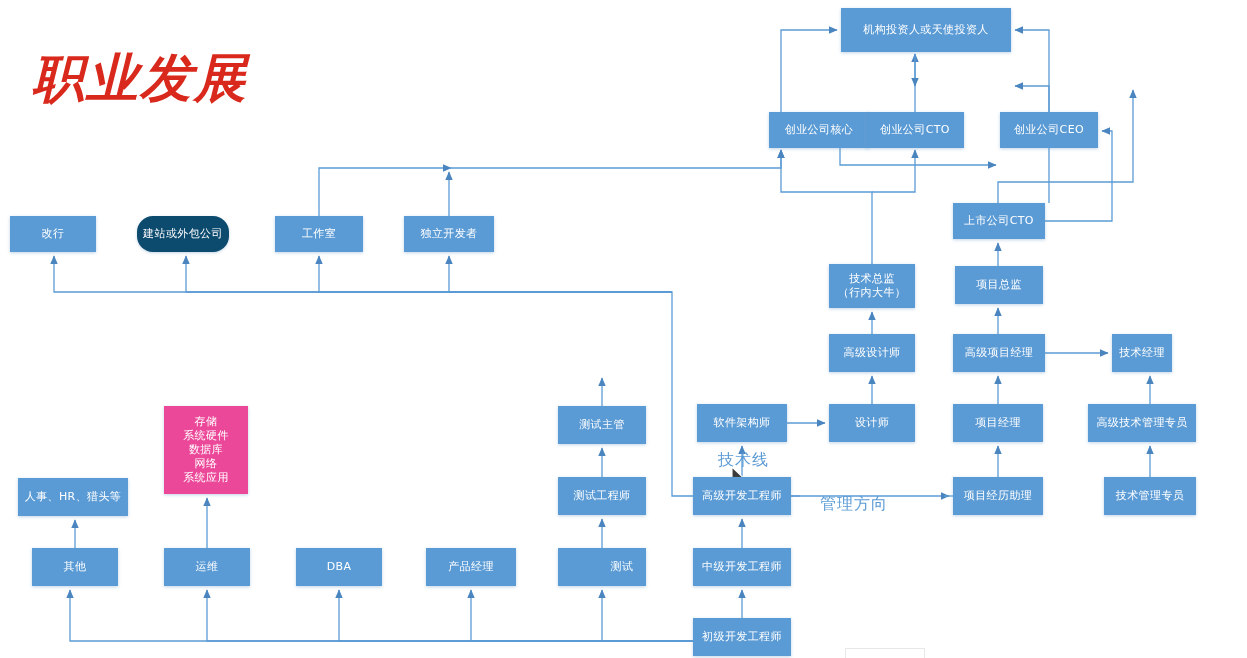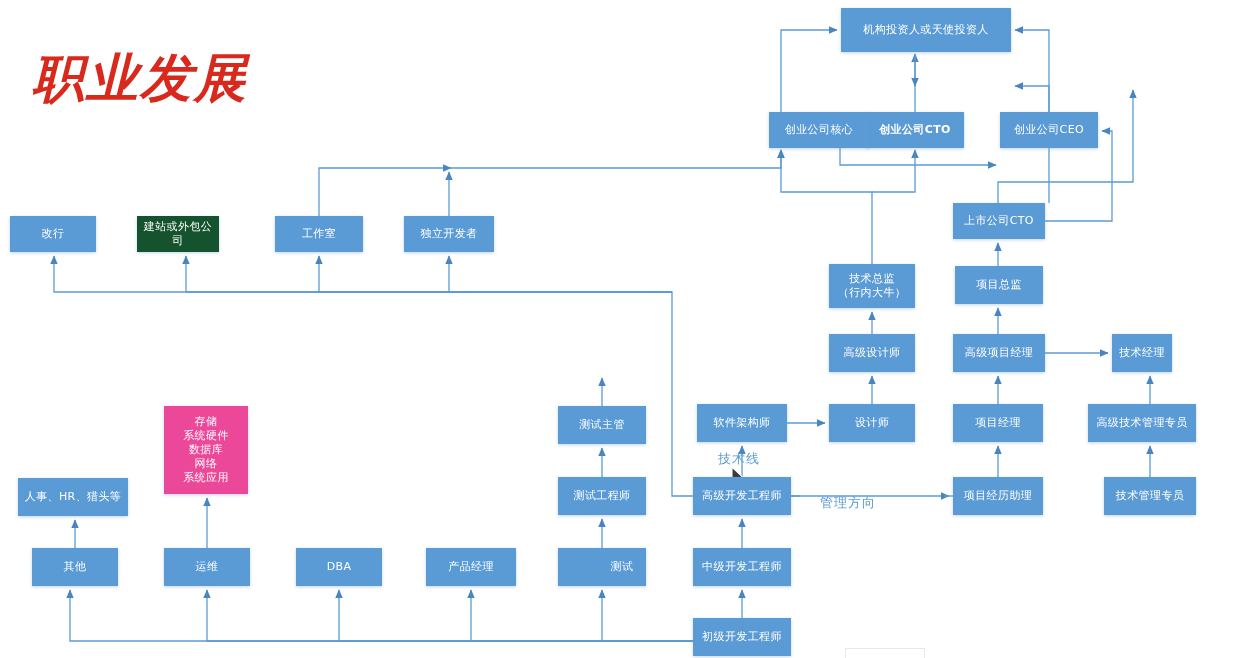--- a/index.html
+++ b/index.html
@@ -31,21 +31,21 @@
     color:#d9291c;
     font-size:52px;
     font-weight:bold;
     letter-spacing:2px;
     line-height:1;
     font-style:italic;
   }
   .edge-label{
     position:absolute;
     color:#5b9bd5;
-    font-size:13px;
+    font-size:16px;
     letter-spacing:1px;
     white-space:nowrap;
   }
   .ghost-box{
     position:absolute;
     border:1px solid #e8e8ea;
     background:#fff;
     box-sizing:border-box;
   }
   .cursor{position:absolute;pointer-events:none;}
@@ -135,25 +135,25 @@
   <div class="edge-label" style="left: 820px; top: 494px; color: rgb(91, 155, 213);">管理方向</div>
 
   <div class="ghost-box" style="left:845px;top:648px;width:80px;height:20px;"></div>
 
   <svg class="cursor" style="left:731px;top:466px;" width="18" height="26" viewBox="0 0 18 26" xmlns="http://www.w3.org/2000/svg">
     <path d="M1,1 L1,19 L5.4,14.8 L8.4,21.6 L11.4,20.3 L8.5,13.7 L14.2,13.5 Z" fill="#3a3a3a" stroke="#ffffff" stroke-width="1.1"></path>
   </svg>
 
 <div class="node" style="left: 841px; top: 8px; width: 170px; height: 44px; background: rgb(91, 155, 213);">机构投资人或天使投资人</div>
     <div class="node" style="left: 731px; top: 112px; width: 100px; height: 36px; background: rgb(91, 155, 213); margin-left: 38px;">创业公司核心</div>
-    <div class="node" style="left: 866px; top: 112px; width: 98px; height: 36px; background: rgb(91, 155, 213); font-weight: bold;">创业公司CTO</div>
+    <div class="node" style="left: 866px; top: 112px; width: 98px; height: 36px; background: rgb(91, 155, 213);">创业公司CTO</div>
     <div class="node" style="left: 1000px; top: 112px; width: 98px; height: 36px; background: rgb(91, 155, 213);">创业公司CEO</div>
     <div class="node" style="left: 953px; top: 203px; width: 92px; height: 36px; background: rgb(91, 155, 213);">上市公司CTO</div>
     <div class="node" style="left: 10px; top: 216px; width: 86px; height: 36px; background: rgb(91, 155, 213);">改行</div>
-    <div class="node" style="left: 137px; top: 216px; width: 82px; height: 36px; background: #14532d;">建站或外包公司</div>
+    <div class="node" style="left: 137px; top: 216px; width: 92px; height: 36px; background: #0c4a6e; border-radius: 16px;">建站或外包公司</div>
     <div class="node" style="left: 275px; top: 216px; width: 88px; height: 36px; background: rgb(91, 155, 213);">工作室</div>
     <div class="node" style="left: 404px; top: 216px; width: 90px; height: 36px; background: rgb(91, 155, 213);">独立开发者</div>
     <div class="node" style="left: 829px; top: 264px; width: 86px; height: 44px; background: rgb(91, 155, 213);">技术总监
 （行内大牛）</div>
     <div class="node" style="left: 955px; top: 266px; width: 88px; height: 38px; background: rgb(91, 155, 213);">项目总监</div>
     <div class="node" style="left: 829px; top: 334px; width: 86px; height: 38px; background: rgb(91, 155, 213);">高级设计师</div>
     <div class="node" style="left: 953px; top: 334px; width: 92px; height: 38px; background: rgb(91, 155, 213);">高级项目经理</div>
     <div class="node" style="left: 1112px; top: 334px; width: 60px; height: 38px; background: rgb(91, 155, 213);">技术经理</div>
     <div class="node" style="left: 164px; top: 406px; width: 84px; height: 88px; background: #ec4899;">存储
 系统硬件

